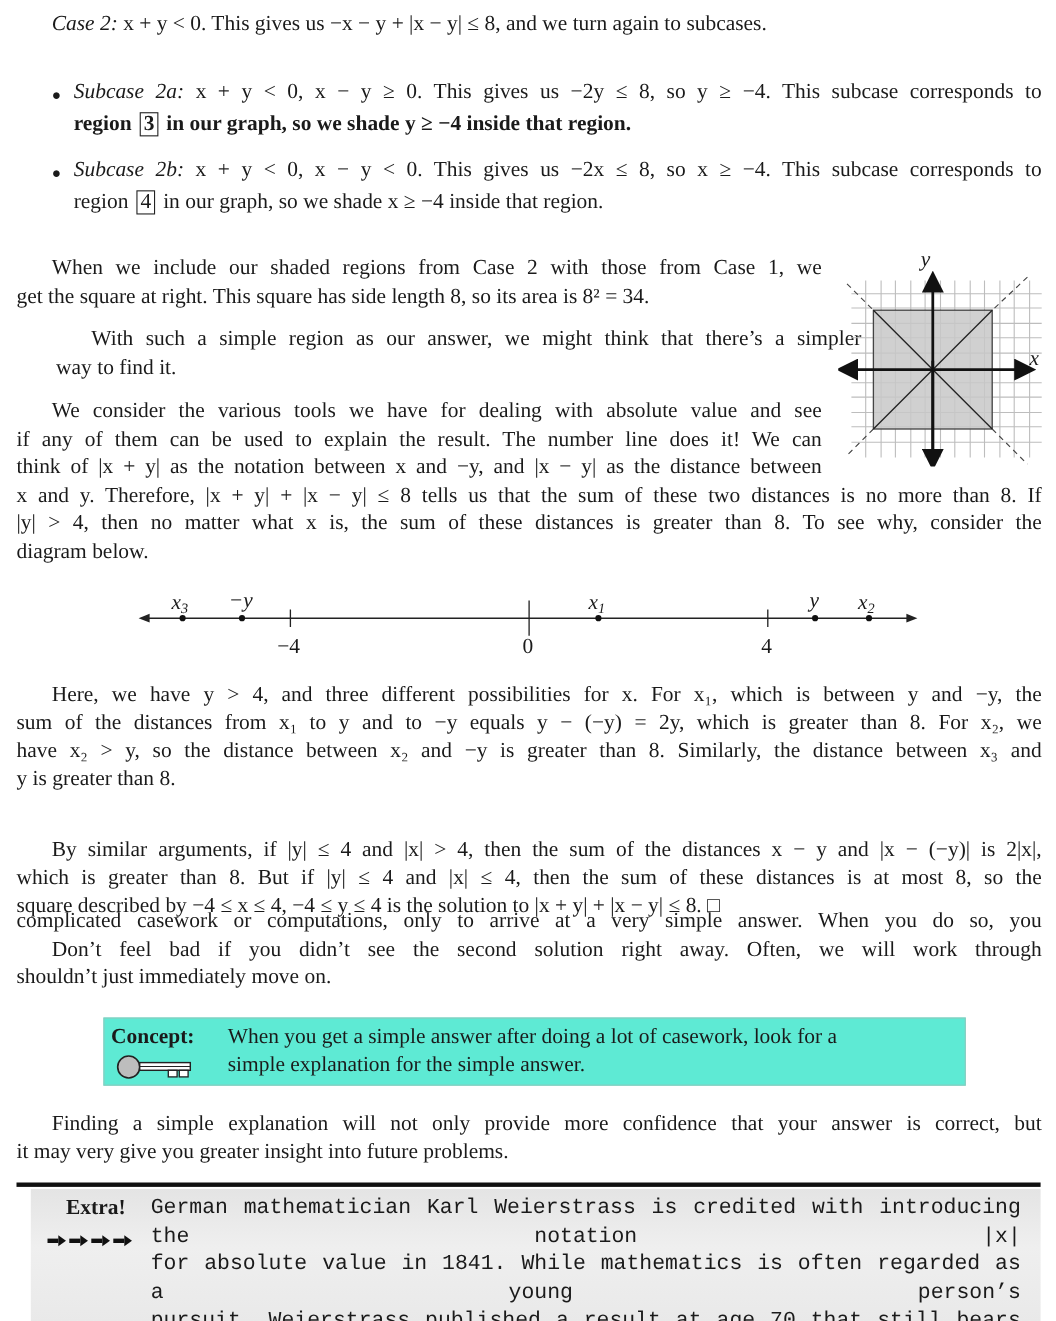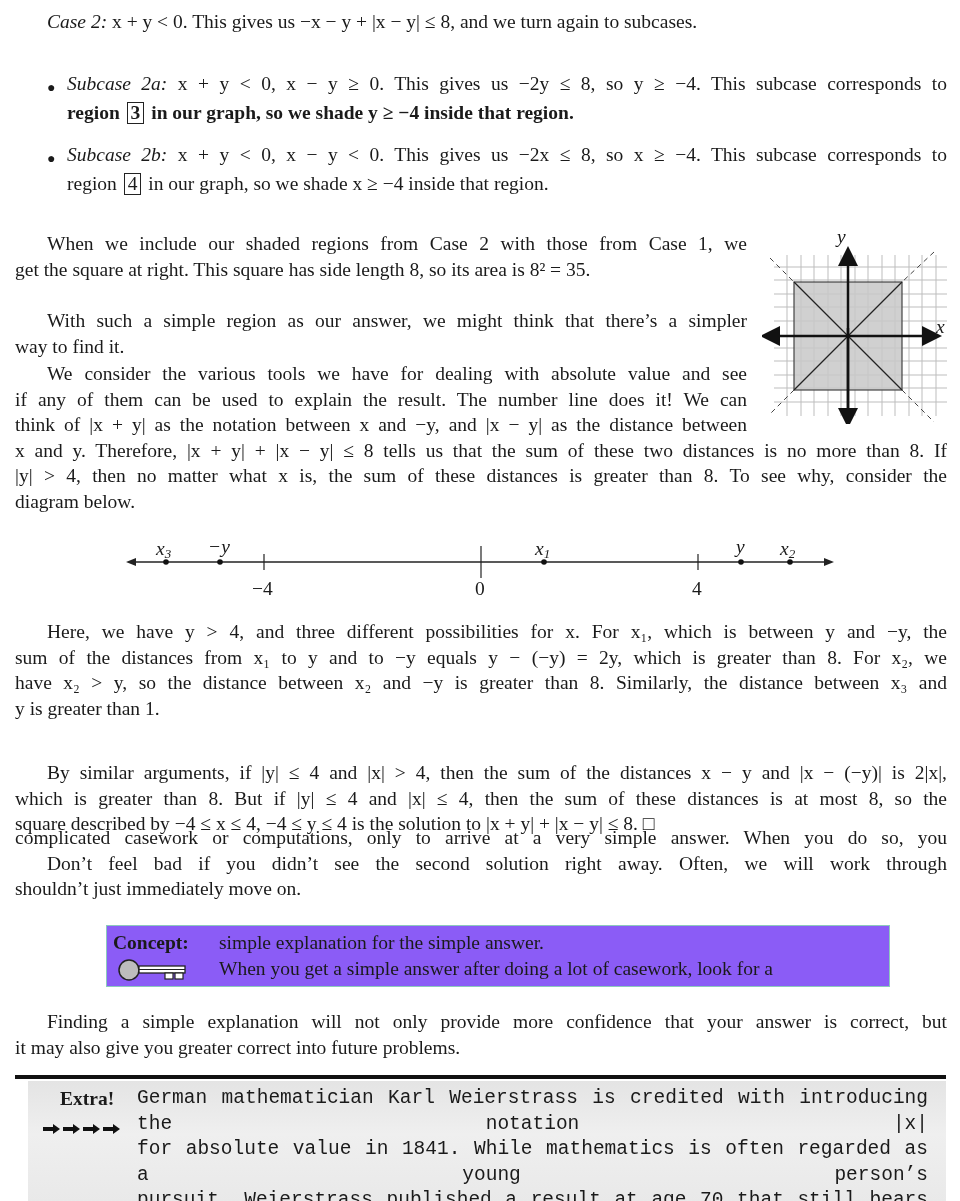--- a/index.html
+++ b/index.html
@@ -11,22 +11,22 @@
   .abs { position: absolute; }
   .p { position: absolute; left: 15px; width: 932px; text-align: justify; }
   .p .ln { display: block; white-space: nowrap; }
   .p .ln.j { text-align-last: justify; white-space: normal; }
   .indent { padding-left: 32px; }
   i, .it { font-style: italic; }
   .boxnum { display: inline-block; border: 1.2px solid #222; padding: 0 3px; line-height: 20px; margin: 0 2px; font-style: normal; }
   .bullet { position: absolute; left: 47px; font-size: 14px; }
   sub { font-size: 13px; vertical-align: -3px; line-height: 0; }
   .concept {
-    position: absolute; left: 106px; top: 925px; width: 782px; height: 60px;
-    border: 1.5px solid #8cc9bd; background: #8b5cf6;
+    position: absolute; left: 94px; top: 925px; width: 782px; height: 60px;
+    border: 1.5px solid #8cc9bd; background: #5eead4;
   }
   .concept-label { position: absolute; left: 6px; top: 4px; font-weight: bold; }
   .concept-text { position: absolute; left: 112px; top: 4px; width: 660px; }
   .rule { position: absolute; left: 15px; width: 931px; top: 1075px; height: 4px; background: #111; }
   .extra {
     position: absolute; left: 28px; top: 1081px; width: 918px; height: 132px;
     background: linear-gradient(180deg, #e4e4e4, #efefef 40%, #e8e8e8);
   }
   .extra-label { position: absolute; left: 32px; top: 5px; font-weight: bold; }
   .extra-text { position: absolute; left: 109px; top: 5px; width: 791px; text-align: justify; }
@@ -49,24 +49,24 @@
 </div>
 
 <span class="bullet abs" style="top:146px;">●</span>
 <div class="p" style="top:142px; left:67px; width:880px;">
   <span class="ln j"><span class="it">Subcase 2b:</span><span> x + y &lt; 0, x − y &lt; 0.  This gives us −2x ≤ 8, so x ≥ −4.  This subcase corresponds to</span></span>
   <span class="ln" style="margin-top:3px;"><span>region</span> <span class="boxnum">4</span> <span>in our graph, so we shade x ≥ −4 inside that region.</span></span>
 </div>
 
 <div class="p" style="top:231px; width:732px;">
   <span class="ln j indent">When we include our shaded regions from Case 2 with those from Case 1, we</span>
-  <span class="ln">get the square at right.  This square has side length 8, so its area is 8² = 35.</span>
-</div>
-
-<div class="p" style="top:308px; width:732px;">
+  <span class="ln">get the square at right.  This square has side length 8, so its area is 8² = 34.</span>
+</div>
+
+<div class="p" style="top:296px; width:732px;margin-left:36px;">
   <span class="ln j indent">With such a simple region as our answer, we might think that there’s a simpler</span>
   <span class="ln">way to find it.</span>
 </div>
 
 <div class="p" style="top:361px;">
   <span class="ln j indent" style="width:700px;">We consider the various tools we have for dealing with absolute value and see</span>
   <span class="ln j" style="width:732px;">if any of them can be used to explain the result.  The number line does it!  We can</span>
   <span class="ln j" style="width:732px;">think of |x + y| as the notation between x and −y, and |x − y| as the distance between</span>
   <span class="ln j">x and y.  Therefore, |x + y| + |x − y| ≤ 8 tells us that the sum of these two distances is no more than 8.  If</span>
   <span class="ln j">|y| &gt; 4, then no matter what x is, the sum of these distances is greater than 8.  To see why, consider the</span>
@@ -143,21 +143,21 @@
   <span class="abs it" style="left:88px; top:2px;">−y</span>
   <span class="abs it" style="left:415px; top:4px;"><span>x</span><sub>1</sub></span>
   <span class="abs it" style="left:616px; top:2px;">y</span>
   <span class="abs it" style="left:660px; top:4px;"><span>x</span><sub>2</sub></span>
 </div>
 
 <div class="p" style="top:619px;">
   <span class="ln j indent">Here, we have y &gt; 4, and three different possibilities for x.  For x₁, which is between y and −y, the</span>
   <span class="ln j">sum of the distances from x₁ to y and to −y equals y − (−y) = 2y, which is greater than 8.  For x₂, we</span>
   <span class="ln j">have x₂ &gt; y, so the distance between x₂ and −y is greater than 8. Similarly, the distance between x₃ and</span>
-  <span class="ln">y is greater than 1.</span>
+  <span class="ln">y is greater than 8.</span>
 </div>
 
 <div class="p" style="top:760px;">
   <span class="ln j indent">By similar arguments, if |y| ≤ 4 and |x| &gt; 4, then the sum of the distances x − y and |x − (−y)| is 2|x|,</span>
   <span class="ln j">which is greater than 8.  But if |y| ≤ 4 and |x| ≤ 4, then the sum of these distances is at most 8, so the</span>
   <span class="ln">square described by −4 ≤ x ≤ 4, −4 ≤ y ≤ 4 is the solution to |x + y| + |x − y| ≤ 8. □</span>
 </div>
 
 <div class="p" style="top:825px;">
   <span class="ln j">complicated casework or computations, only to arrive at a very simple answer.  When you do so, you</span>
@@ -170,28 +170,28 @@
   <span class="abs" style="left:10px; top:32px;">
     <svg width="72" height="24" viewBox="0 0 72 24">
       <circle cx="12" cy="12" r="10" fill="#bdbdbd" stroke="#222" stroke-width="1.5"></circle>
       <rect x="22" y="8" width="46" height="7" fill="#fff" stroke="#222" stroke-width="1.3"></rect>
       <line x1="22" y1="11.5" x2="68" y2="11.5" stroke="#222" stroke-width="1"></line>
       <rect x="48" y="15" width="8" height="6" fill="#fff" stroke="#222" stroke-width="1.2"></rect>
       <rect x="58" y="15" width="8" height="6" fill="#fff" stroke="#222" stroke-width="1.2"></rect>
     </svg>
   </span>
   <div class="concept-text">
+    <span style="display:block;">When you get a simple answer after doing a lot of casework, look for a</span>
     <span style="display:block;">simple explanation for the simple answer.</span>
-    <span style="display:block;">When you get a simple answer after doing a lot of casework, look for a</span>
   </div>
 </div>
 
 <div class="p" style="top:1009px;">
   <span class="ln j indent">Finding a simple explanation will not only provide more confidence that your answer is correct, but</span>
-  <span class="ln">it may also give you greater correct into future problems.</span>
+  <span class="ln">it may very give you greater insight into future problems.</span>
 </div>
 
 <div class="rule"></div>
 <div class="extra">
   <span class="extra-label">Extra!</span>
   <span class="abs" style="left:15px; top:35px;">
     <svg width="80" height="12" viewBox="0 0 80 12">
       <g fill="#111">
         <rect x="0" y="4" width="10" height="4"></rect>
           <path d="M10,1 L17,6 L10,11 z"></path>

